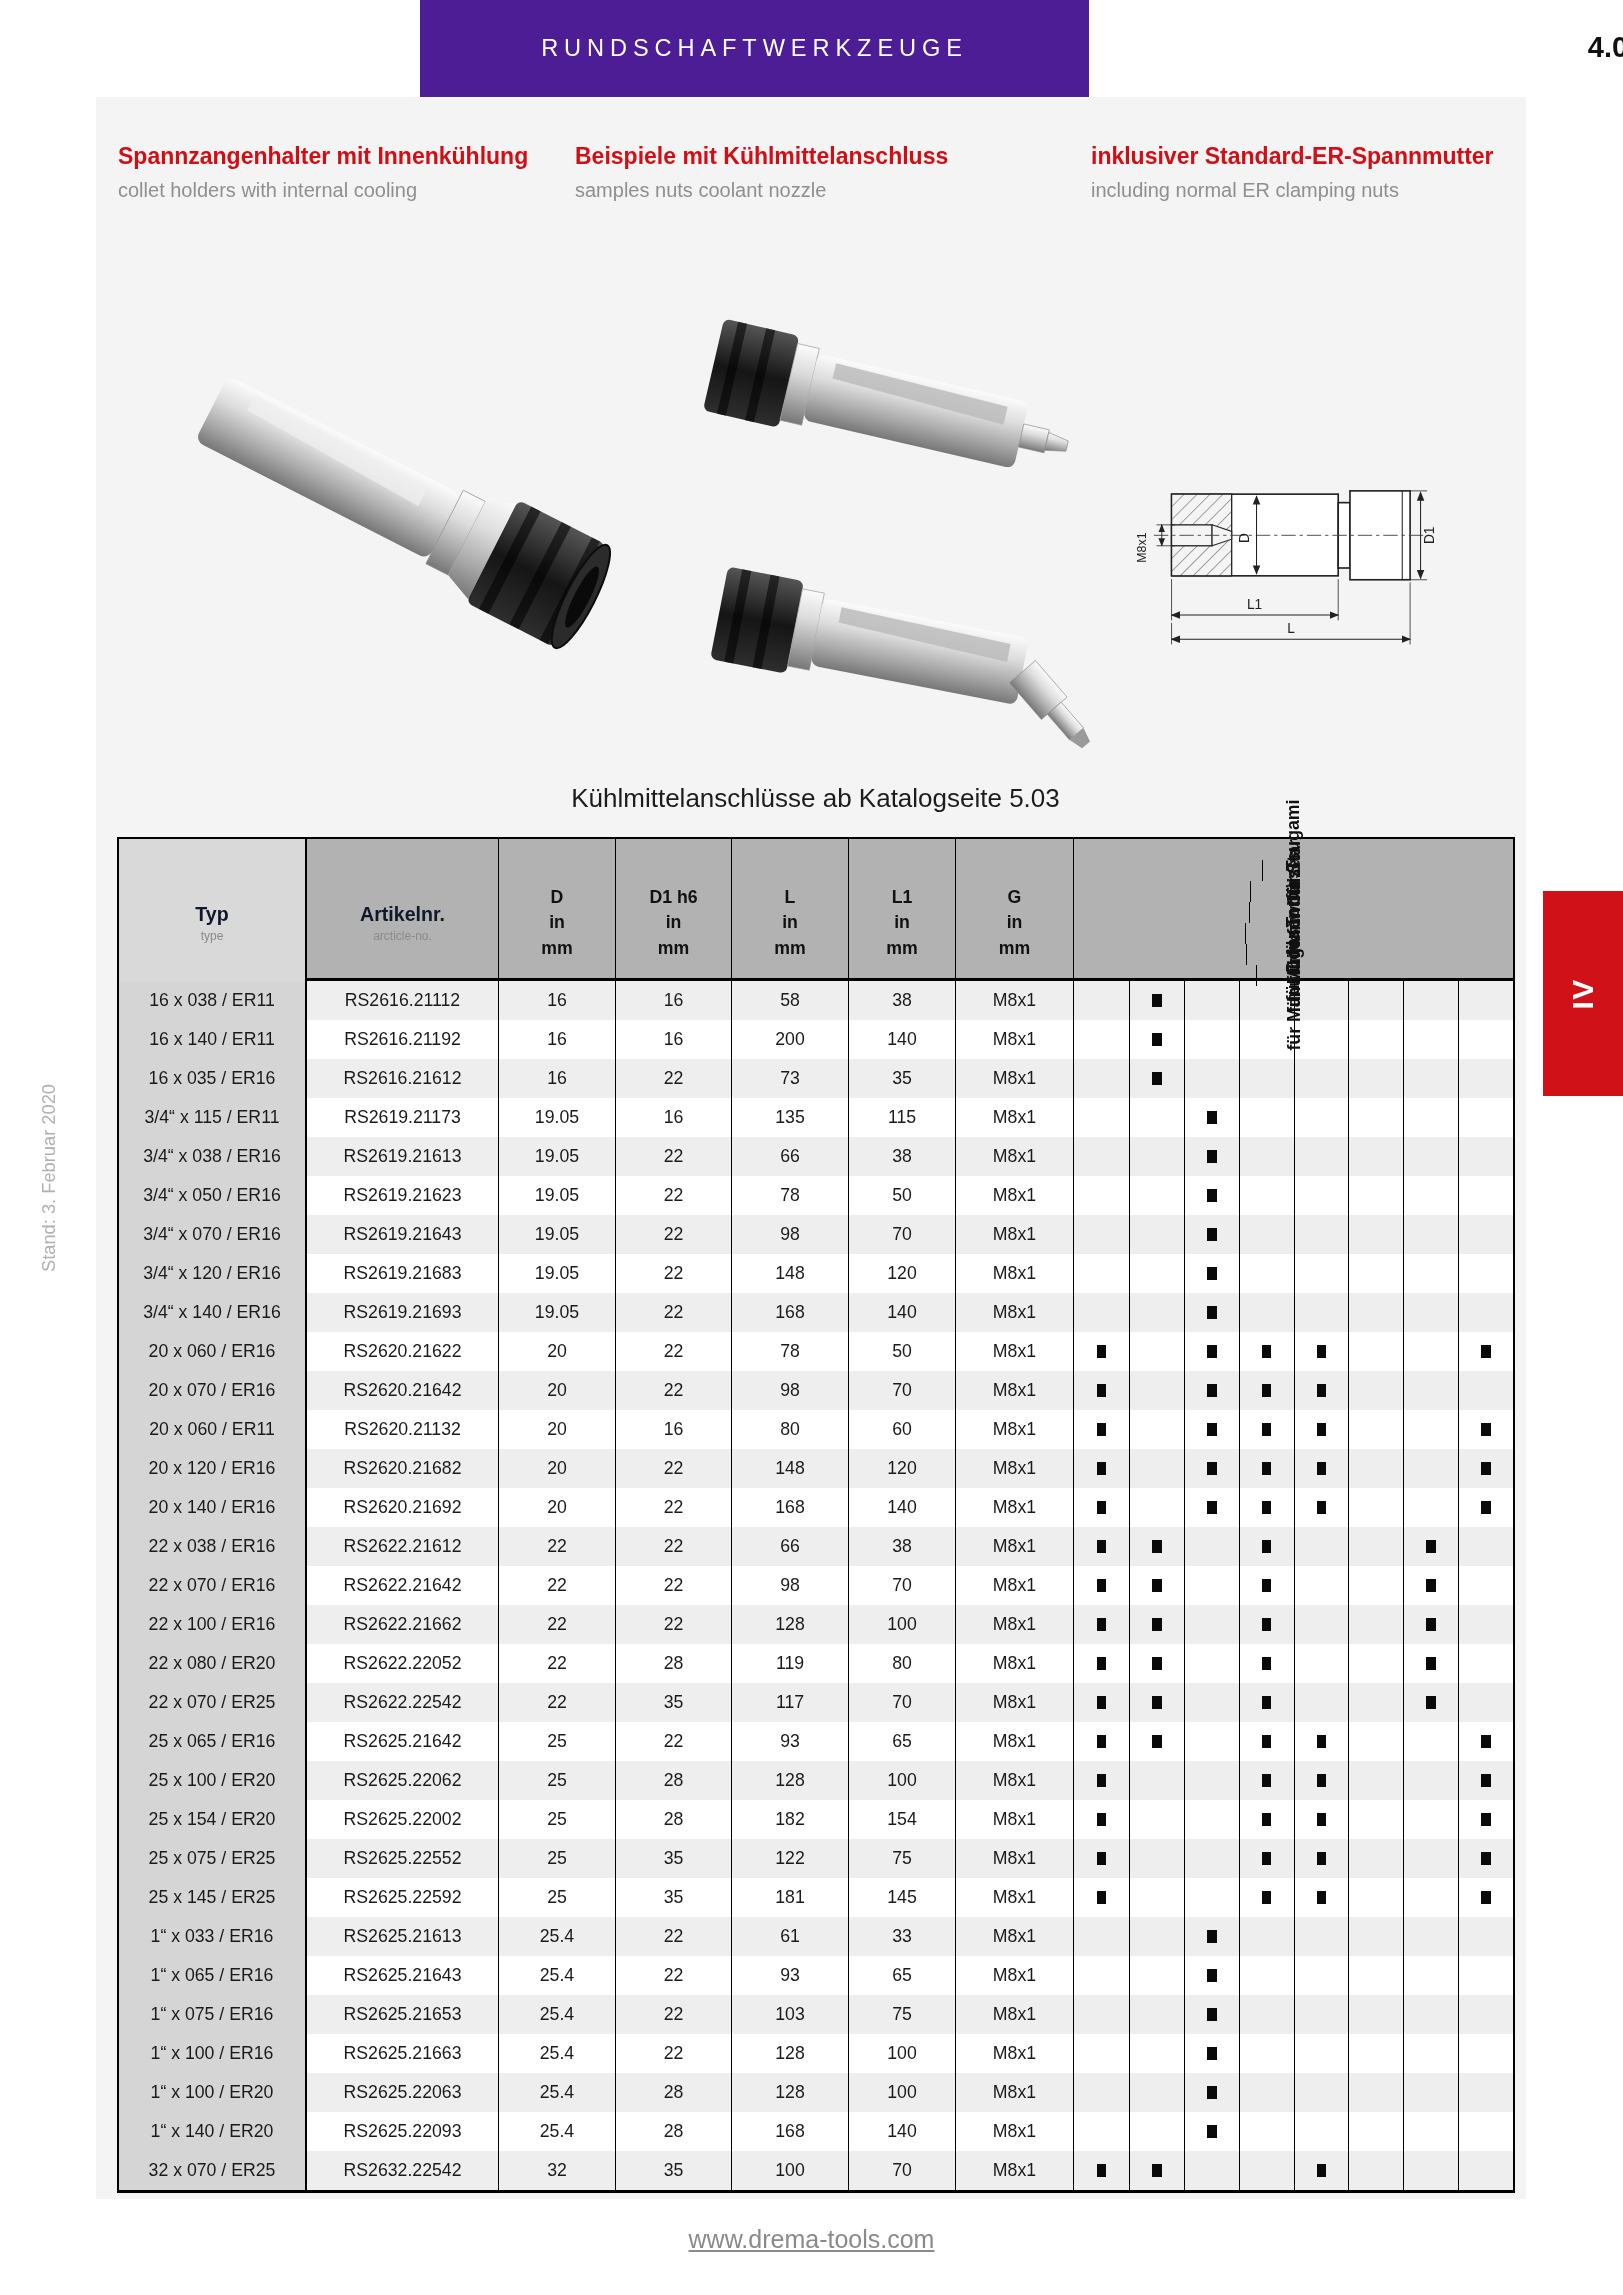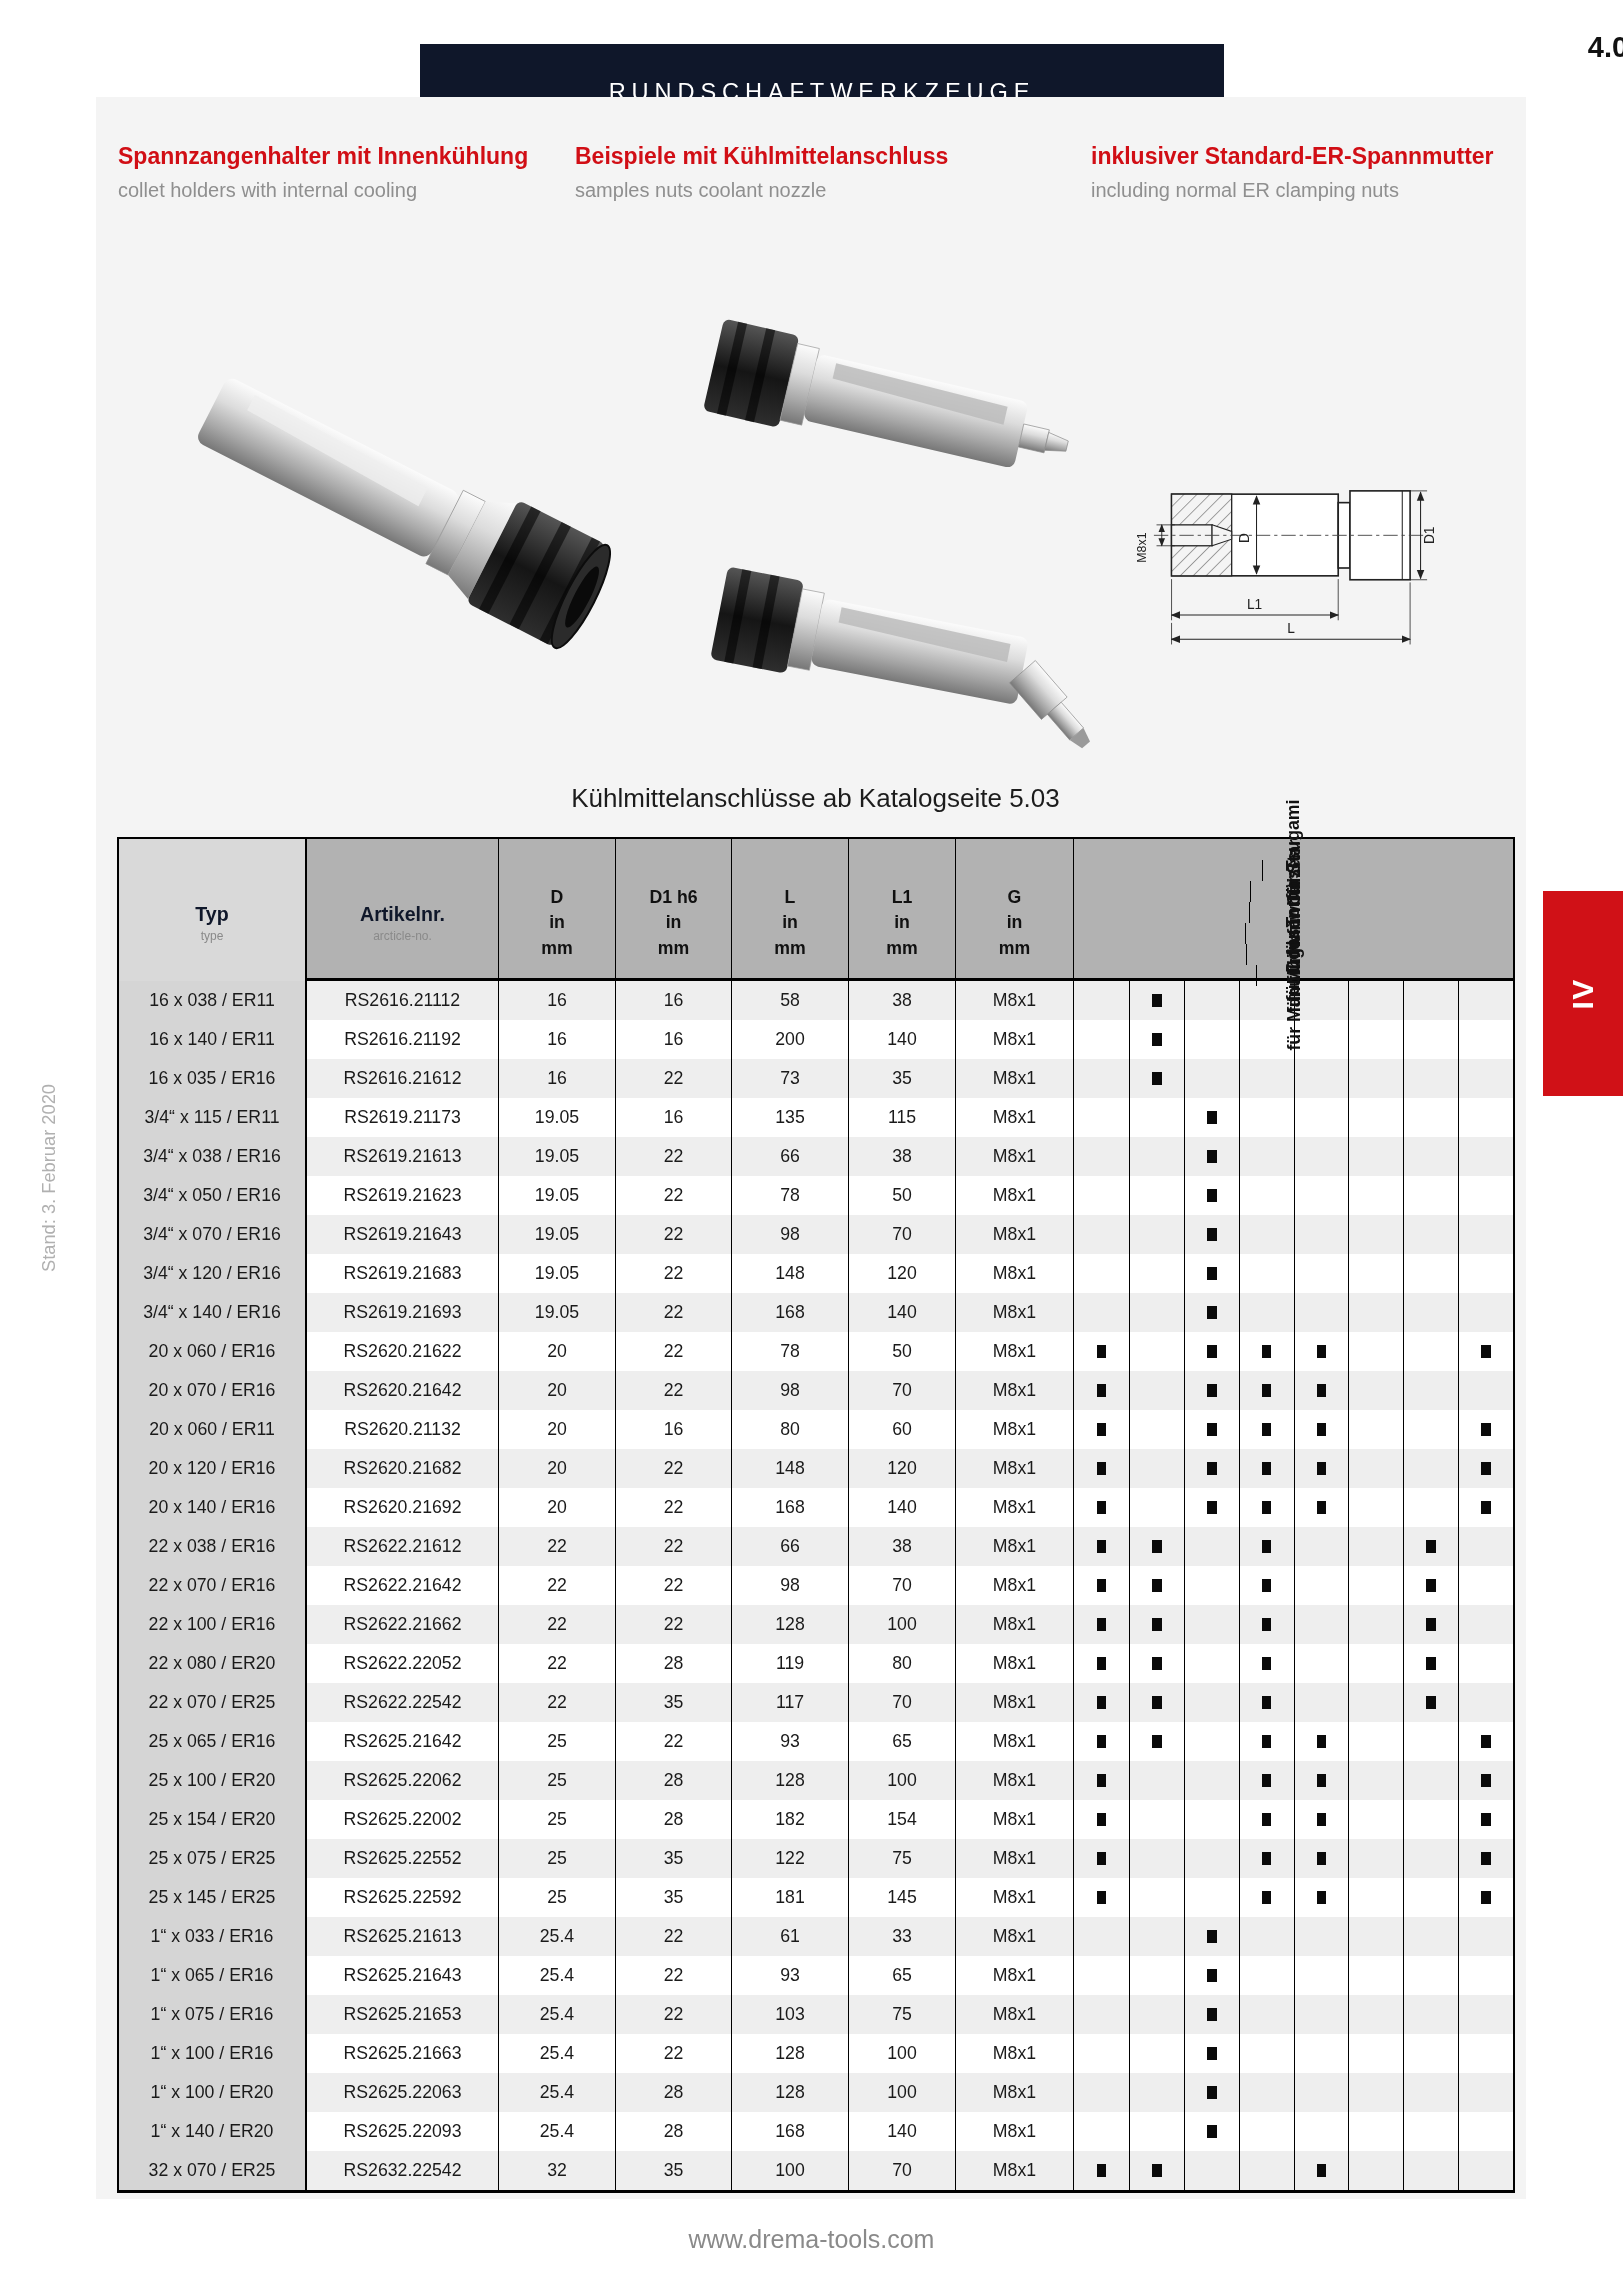--- a/index.html
+++ b/index.html
@@ -2,22 +2,22 @@
 <html style="font-size:10.5px"><head>
 <meta charset="utf-8">
 <style>
   html,body{margin:0;padding:0;background:#e8e8e8;}
   .page{
     position:relative;width:1623px;height:2295px;background:#ffffff;
     font-family:"Liberation Sans",sans-serif;color:#1a1a1a;overflow:hidden;
   }
   
   .banner{
-    position:absolute;left:420px;top:0;width:804px;height:97px;
-    background:#0f172a;display:flex;align-items:center;justify-content:center;margin-top:44px;
+    position:absolute;left:420px;top:0;width:669px;height:97px;
+    background:#4c1d95;display:flex;align-items:center;justify-content:center;
   }
   .banner-title{
     color:#ffffff;font-size:23.6px;font-weight:300;letter-spacing:5.9px;white-space:nowrap;
   }
   .page-num{
     position:absolute;left:1538px;top:31px;width:72px;text-align:center;
     font-size:29px;font-weight:bold;color:#111;margin-left:42px;
   }
   
   .content{
@@ -31,21 +31,21 @@
   #colhead-2{left:575px;top:143px;}
   #colhead-3{left:1091px;top:143px;}
   
   .caption{
     position:absolute;left:554px;top:783px;width:523px;text-align:center;
     font-size:26px;color:#1c1c1c;
   }
   
   .footer-url{
     position:absolute;left:0;top:2225px;width:1623px;text-align:center;
-    font-size:25px;color:#8a8a8a;font-weight:400;
+    font-size:25px;color:#8a8a8a;font-weight:400;text-decoration:underline;
   }
   
   .stand-note{
     position:absolute;left:49px;top:1178px;transform:translate(-50%,-50%) rotate(-90deg);
     transform-origin:center;white-space:nowrap;font-size:18.3px;color:#b0b0b0;
   }
   .side-tab{
     position:absolute;left:1543px;top:891px;width:80px;height:205px;background:#d01117;
     display:flex;align-items:center;justify-content:center;
   }

